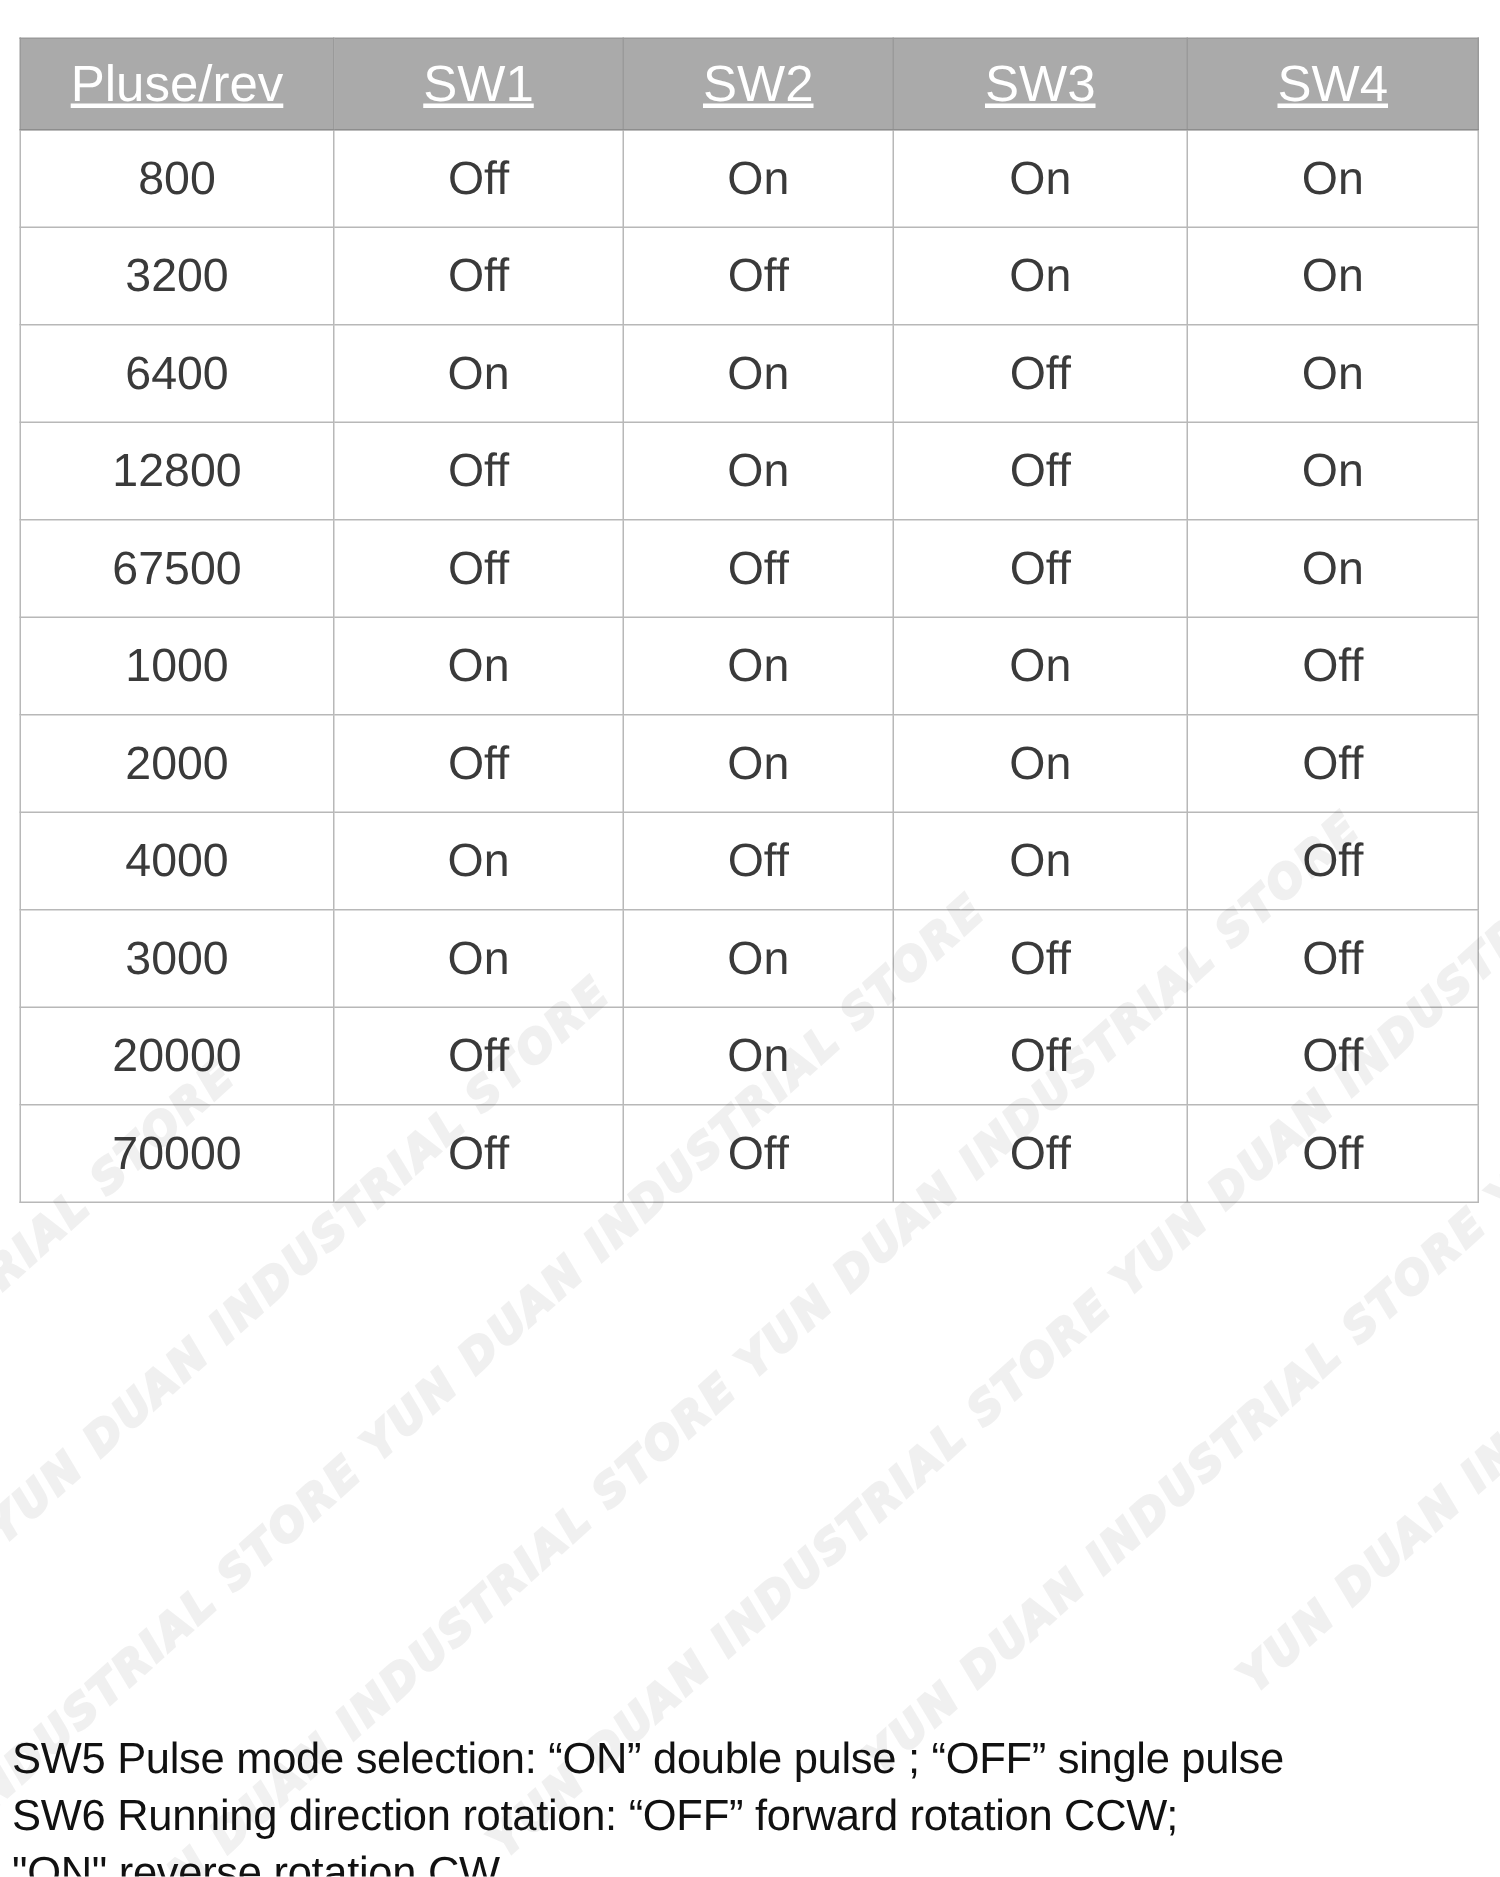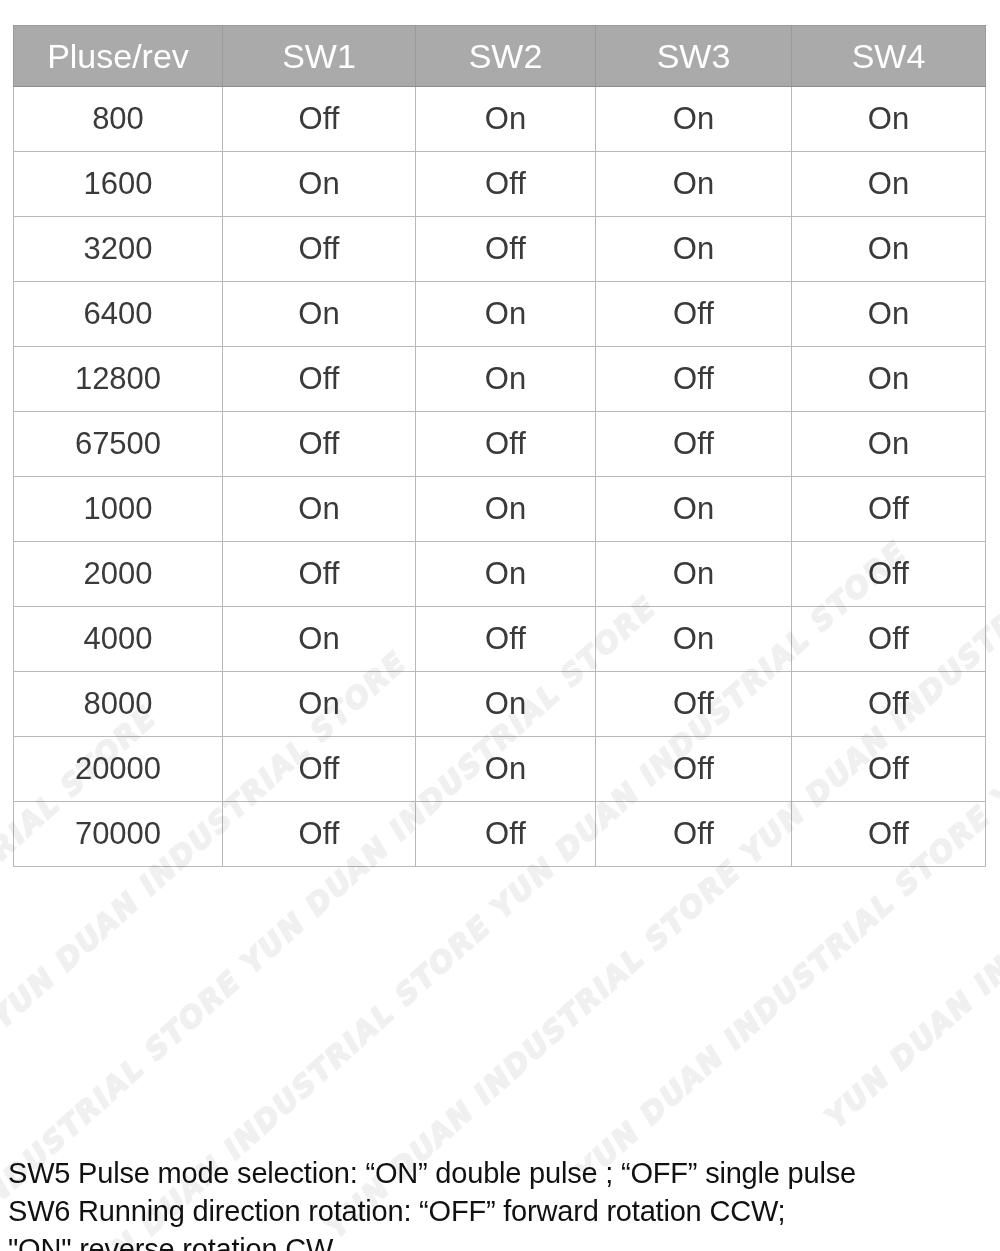--- a/index.html
+++ b/index.html
@@ -62,20 +62,21 @@
     background: #aaaaaa;
     color: #ffffff;
     font-weight: 400;
     font-size: 34px;
     height: 60px;
     line-height: 60px;
     text-align: center;
     padding: 0;
     border: 1px solid #9a9a9a;
     border-bottom: 1px solid #8d8d8d;
+    text-decoration: underline;
   }
   #dip-switch-table td {
     background: #ffffff;
     color: #3a3a3a;
     font-size: 31px;
     height: 64px;
     line-height: 64px;
     text-align: center;
     padding: 0;
     border: 1px solid #b8b8b8;
@@ -137,27 +138,20 @@
   </thead>
   <tbody id="table-body">
       <tr>
         <td>800</td>
         <td>Off</td>
         <td>On</td>
         <td>On</td>
         <td>On</td>
       </tr>
       <tr>
-        <td>1600</td>
-        <td>On</td>
-        <td>Off</td>
-        <td>On</td>
-        <td>On</td>
-      </tr>
-      <tr>
         <td>3200</td>
         <td>Off</td>
         <td>Off</td>
         <td>On</td>
         <td>On</td>
       </tr>
       <tr>
         <td>6400</td>
         <td>On</td>
         <td>On</td>
@@ -193,21 +187,21 @@
         <td>Off</td>
       </tr>
       <tr>
         <td>4000</td>
         <td>On</td>
         <td>Off</td>
         <td>On</td>
         <td>Off</td>
       </tr>
       <tr>
-        <td>8000</td>
+        <td>3000</td>
         <td>On</td>
         <td>On</td>
         <td>Off</td>
         <td>Off</td>
       </tr>
       <tr>
         <td>20000</td>
         <td>Off</td>
         <td>On</td>
         <td>Off</td>

